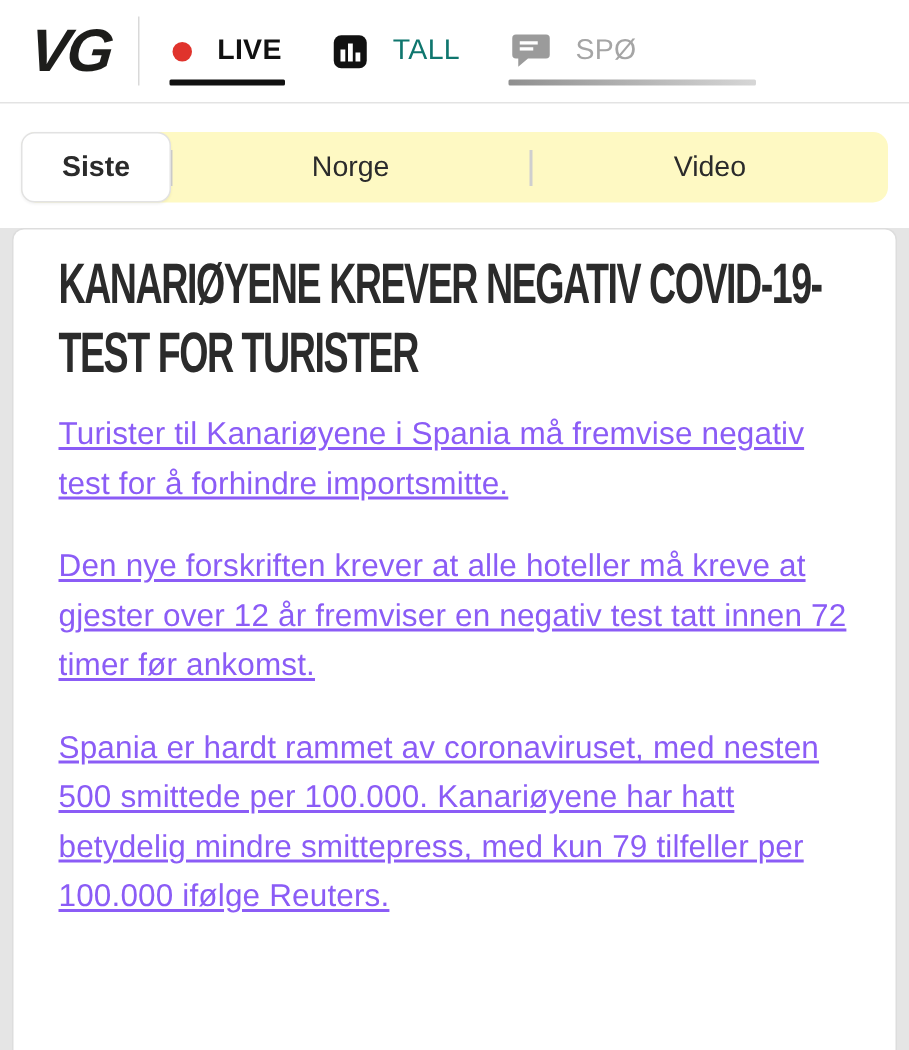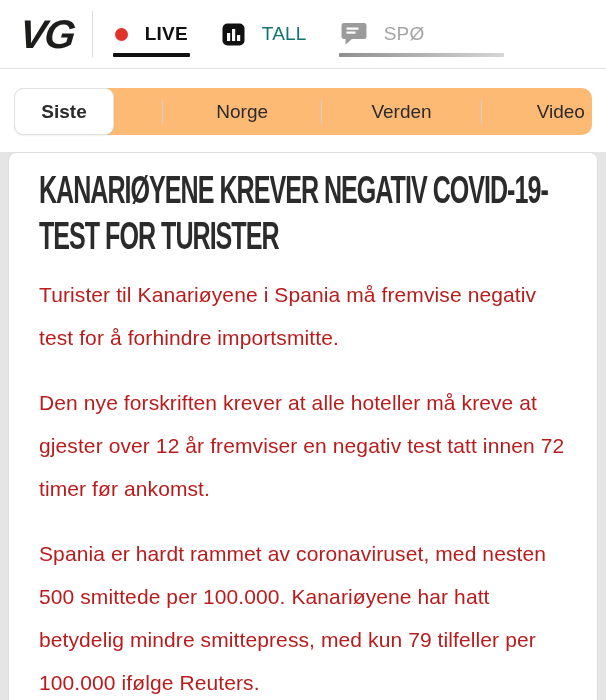--- a/index.html
+++ b/index.html
@@ -21,38 +21,38 @@
   .nav-item.active .nav-label { color:#111; font-weight:bold; }
   .nav-item.muted .nav-label { color:#a5a5a5; }
   .dot { width:13px; height:13px; border-radius:50%; background:#e0332c; }
   .ind { position:absolute; left:-2px; right:-2px; bottom:11px; height:4px; border-radius:1px; }
   .ind.black { background:#111; }
   .ind.gray { background:linear-gradient(to right,#8f8f8f,#d6d6d6); right:-80px; }
   .icon-box { display:flex; align-items:center; }
 
   
   .tabstrip { background:#fff; padding:19px 14px 17px; flex:0 0 auto; }
-  .pill { background:#fdba74; border-radius:10px; height:47px; display:flex;
-          align-items:center;gap:48px; }
+  .pill { background:#fef9c3; border-radius:10px; height:47px; display:flex;
+          align-items:center; }
   .tab { font-size:19px; color:#2b2b2b; flex:1; text-align:center; height:100%;
          display:flex; align-items:center; justify-content:center; cursor:pointer;
          position:relative; }
   .tab.active { background:#fff; border:1px solid #e2e2e2; border-radius:9px;
                 font-weight:bold; flex:0 0 100px; box-shadow:0 1px 2px rgba(0,0,0,.06); }
   .tab-sep { width:1px; height:24px; background:#cfcfcf; flex:0 0 1px; }
 
   
   .content { flex:1; background:#e5e5e5; overflow:hidden; }
   .card { margin:0 8px; height:100%; background:#fff; border:1px solid #ddd;
           border-bottom:none; border-radius:8px 8px 0 0; padding:15px 30px 0; overflow:hidden; }
   h1.headline { font-size:38px; line-height:1.2; font-weight:800; color:#2b2b2b;
                 letter-spacing:-1.5px; width:800px; transform:scaleX(0.66);
                 transform-origin:left top; margin-bottom:14px; }
-  .body-text p { font-size:21px; line-height:43px; color:#b91c1c; margin:0 0 22px;
-                 max-width:536px; letter-spacing:.1px; }
+  .body-text p { font-size:21px; line-height:33px; color:#8b5cf6; margin:0 0 22px;
+                 max-width:536px; letter-spacing:.1px;text-decoration:underline; }
 </style>
 </head>
 <body>
 
 <div class="page">
 
   <div class="header">
     <div class="logo">VG</div>
     <div class="v-divider"></div>
 
@@ -91,21 +91,20 @@
 
     </nav>
   </div>
 
   <div class="tabstrip">
     <div class="pill">
       <div class="tab active">Siste</div>
       <div class="tab-sep"></div>
       <div class="tab">Norge</div>
       <div class="tab-sep"></div>
-      <div class="tab">Verden</div>
       <div class="tab-sep"></div>
       <div class="tab">Video</div>
     </div>
   </div>
 
   <div class="content">
     <article class="card">
       <h1 class="headline">KANARIØYENE KREVER NEGATIV COVID-19-TEST FOR TURISTER</h1>
       <div class="body-text">
         <p>Turister til Kanariøyene i Spania må fremvise negativ test for å forhindre importsmitte.</p>

